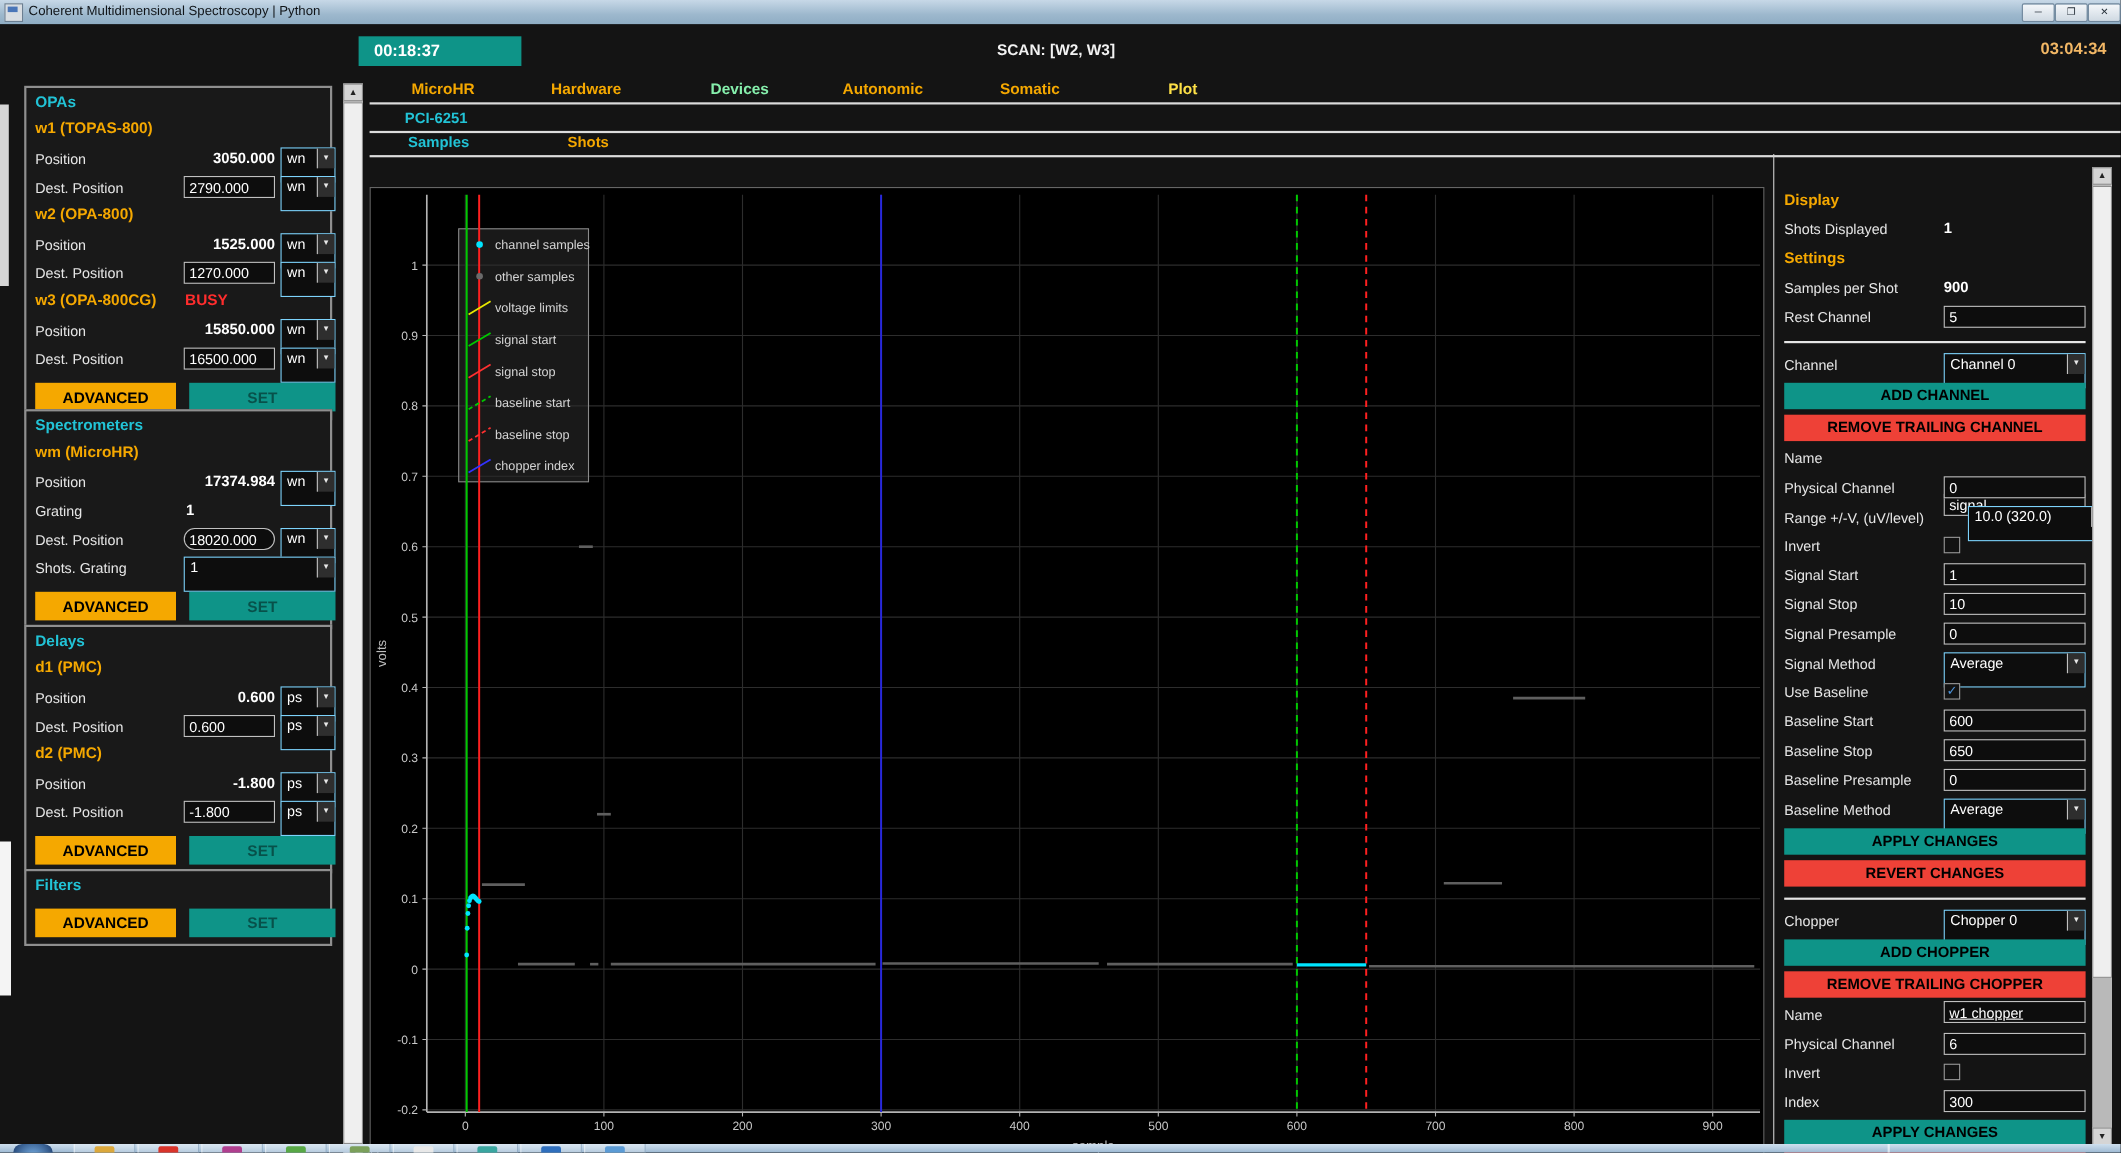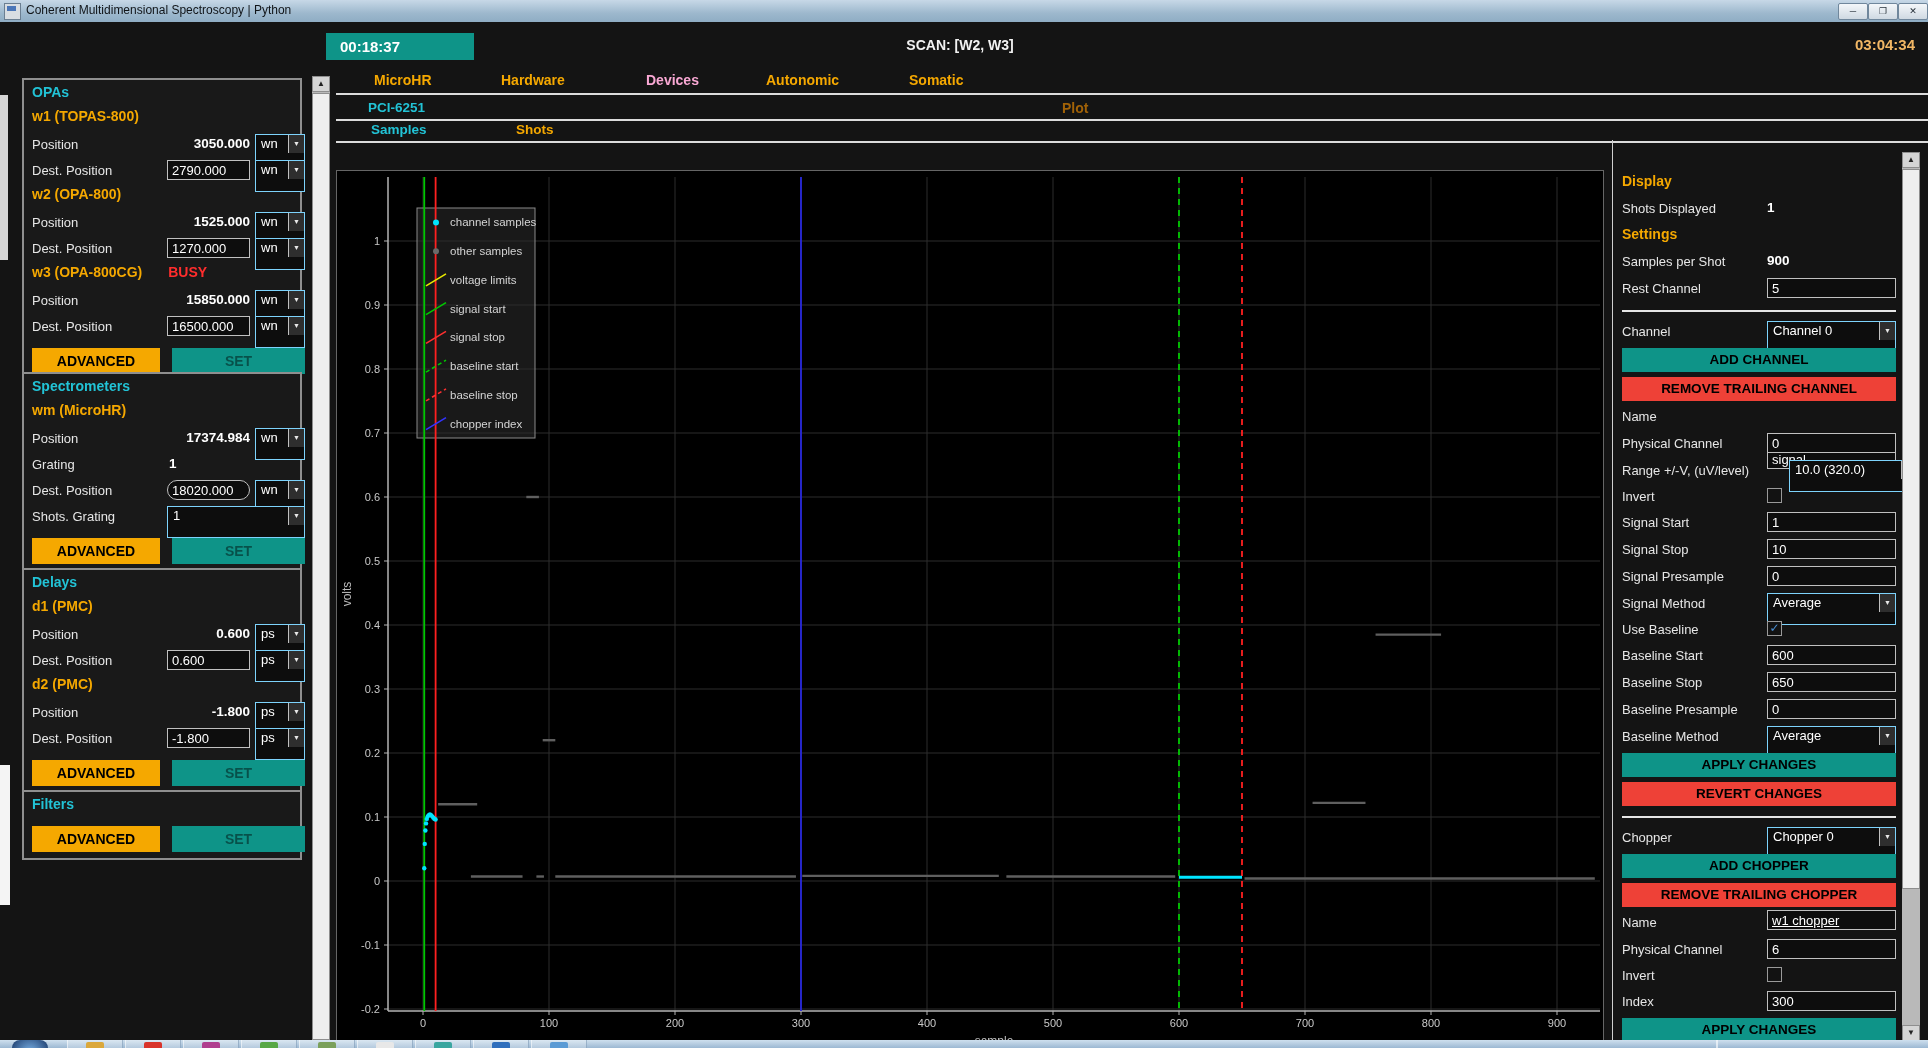--- a/index.html
+++ b/index.html
@@ -77,24 +77,24 @@
 </div>
 
 <div class="abs" id="topbar">
   <div class="abs" id="timerbox">00:18:37</div>
   <div class="abs" id="scantext">SCAN: [W2, W3]</div>
   <div class="abs" id="clocktext">03:04:34</div>
 
   <div id="navtabs">
       <div class="abs navtab" style="left: 374px; color: rgb(245, 168, 0);">MicroHR</div>
       <div class="abs navtab" style="left: 501px; color: rgb(245, 168, 0);">Hardware</div>
-      <div class="abs navtab" style="left: 646px; color: #f9a8d4;">Devices</div>
+      <div class="abs navtab" style="left: 646px; color: #86efac;">Devices</div>
       <div class="abs navtab" style="left: 766px; color: rgb(245, 168, 0);">Autonomic</div>
       <div class="abs navtab" style="left: 909px; color: rgb(245, 168, 0);">Somatic</div>
-      <div class="abs navtab" style="left: 1062px; color: #a16207; margin-top: 28px;">Plot</div>
+      <div class="abs navtab" style="left: 1062px; color: #fde047;">Plot</div>
     </div>
   <div class="abs sep" style="left:336px;top:71px;width:1592px"></div>
   <div class="abs subtab" id="devicetab" style="left: 368px; top: 78px; color: rgb(34, 195, 214);">PCI-6251</div>
   <div class="abs sep" style="left:336px;top:97px;width:1592px"></div>
   <div id="subtabs">
       <div class="abs subtab" style="left: 371px; top: 100px; color: rgb(34, 195, 214);">Samples</div>
       <div class="abs subtab" style="left: 516px; top: 100px; color: rgb(245, 168, 0);">Shots</div>
     </div>
   <div class="abs sep" style="left:336px;top:119px;width:1592px"></div>
 

